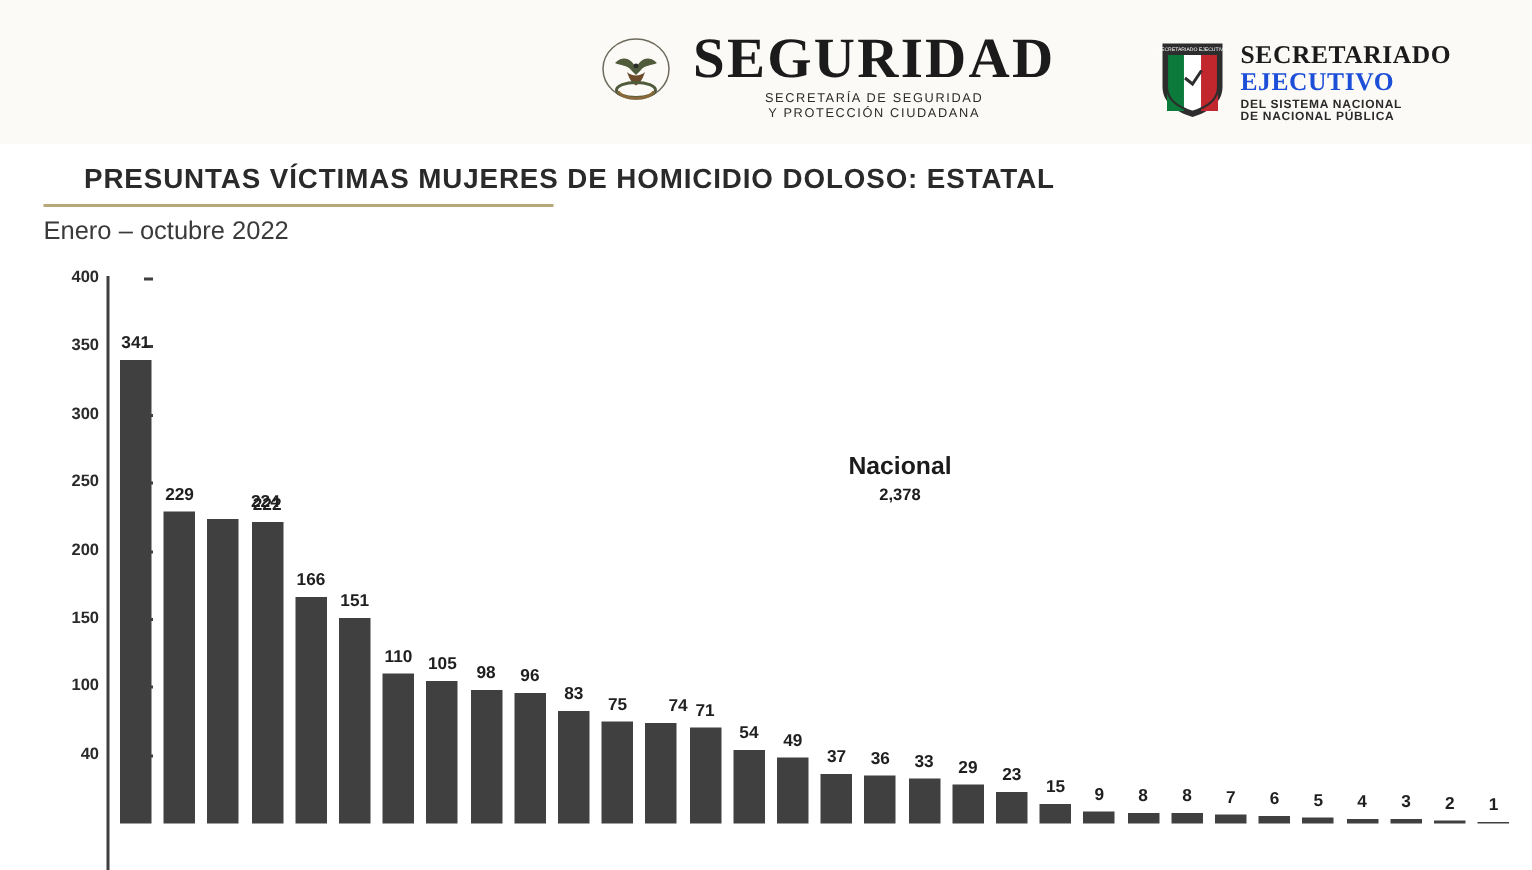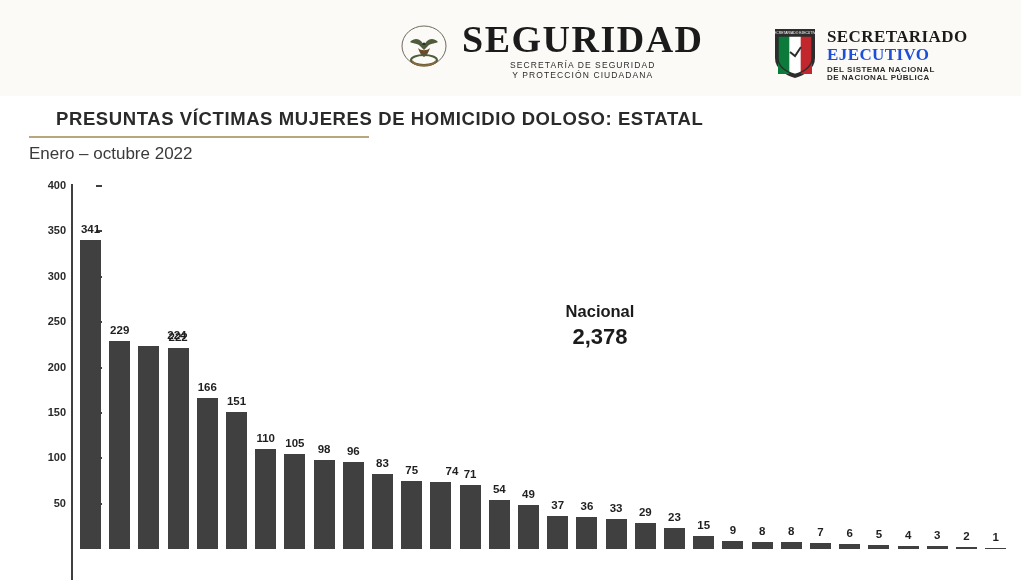--- a/index.html
+++ b/index.html
@@ -163,21 +163,21 @@
     left: 505px; top: 302px;
     width: 190px;
     text-align: center;
   }
   .nacional-label {
     font-size: 16.5px;
     font-weight: bold;
     color: #1b1b1b;
   }
   .nacional-value {
-    font-size: 22px;
+    font-size: 11px;
     font-weight: bold;
     color: #1b1b1b;
     margin-top: 3px;
   }
 </style>
 </head>
 <body>
 
 <div id="page">
 
@@ -236,21 +236,21 @@
         <div class="y-tick-label" style="top: 269.8px;">300</div>
         <div class="y-tick-mark" style="top: 275.8px;"></div>
         <div class="y-tick-label" style="top: 315.2px;">250</div>
         <div class="y-tick-mark" style="top: 321.2px;"></div>
         <div class="y-tick-label" style="top: 360.6px;">200</div>
         <div class="y-tick-mark" style="top: 366.6px;"></div>
         <div class="y-tick-label" style="top: 406px;">150</div>
         <div class="y-tick-mark" style="top: 412px;"></div>
         <div class="y-tick-label" style="top: 451.4px;">100</div>
         <div class="y-tick-mark" style="top: 457.4px;"></div>
-        <div class="y-tick-label" style="top: 496.8px;">50</div>
+        <div class="y-tick-label" style="top: 496.8px;">40</div>
         <div class="y-tick-mark" style="top: 502.8px;"></div>
       </div>
     <div class="bars">
         <div class="bar" style="left: 7px; width: 21px; height: 309.628px; bottom: 30.8px; background: rgb(64, 64, 64);"></div>
         <div class="bar-label" style="left: 0px; width: 35px; top: 222.572px;">341</div>
         <div class="bar" style="left: 36.2px; width: 21px; height: 207.932px; bottom: 30.8px; background: rgb(64, 64, 64);"></div>
         <div class="bar-label" style="left: 29.2px; width: 35px; top: 324.268px;">229</div>
         <div class="bar" style="left: 65.4px; width: 21px; height: 203.392px; bottom: 30.8px; background: rgb(64, 64, 64);"></div>
         <div class="bar-label" style="left: 58.4px; width: 35px; top: 328.808px; margin-left: 28px;">224</div>
         <div class="bar" style="left: 94.6px; width: 21px; height: 201.576px; bottom: 30.8px; background: rgb(64, 64, 64);"></div>

